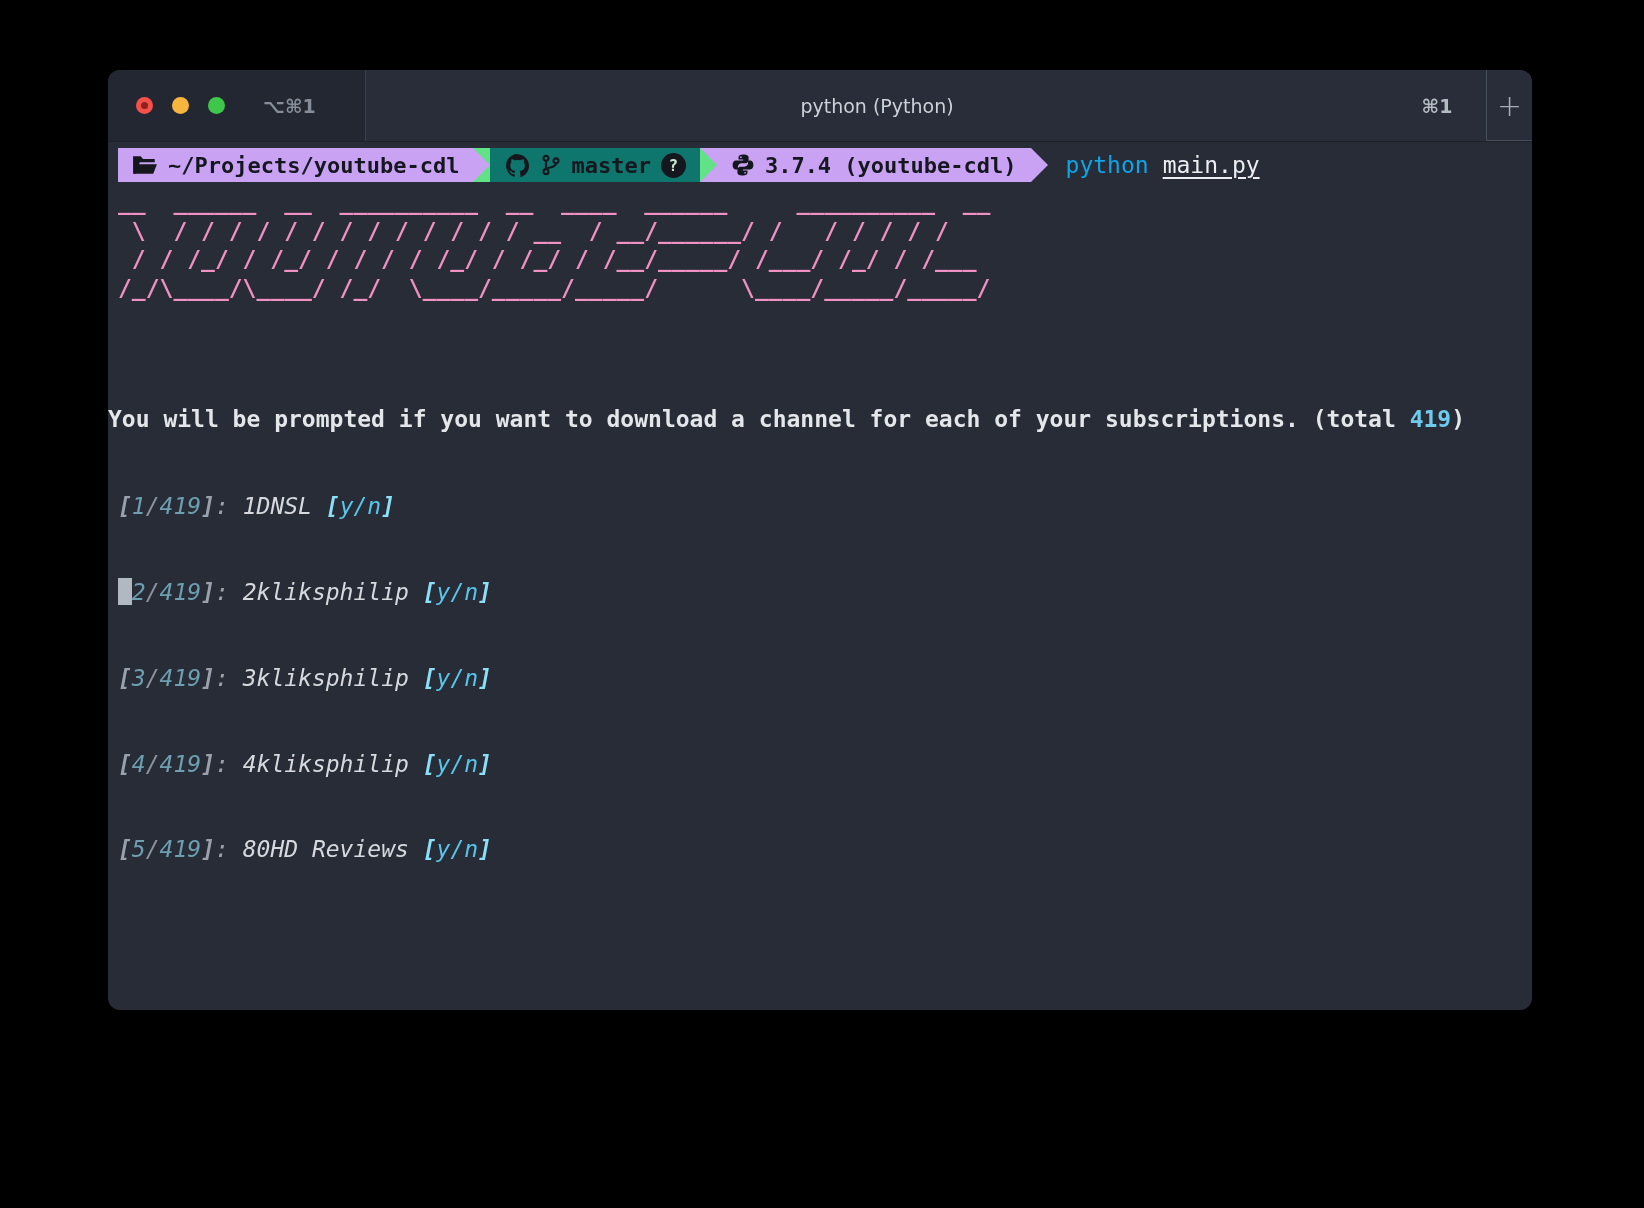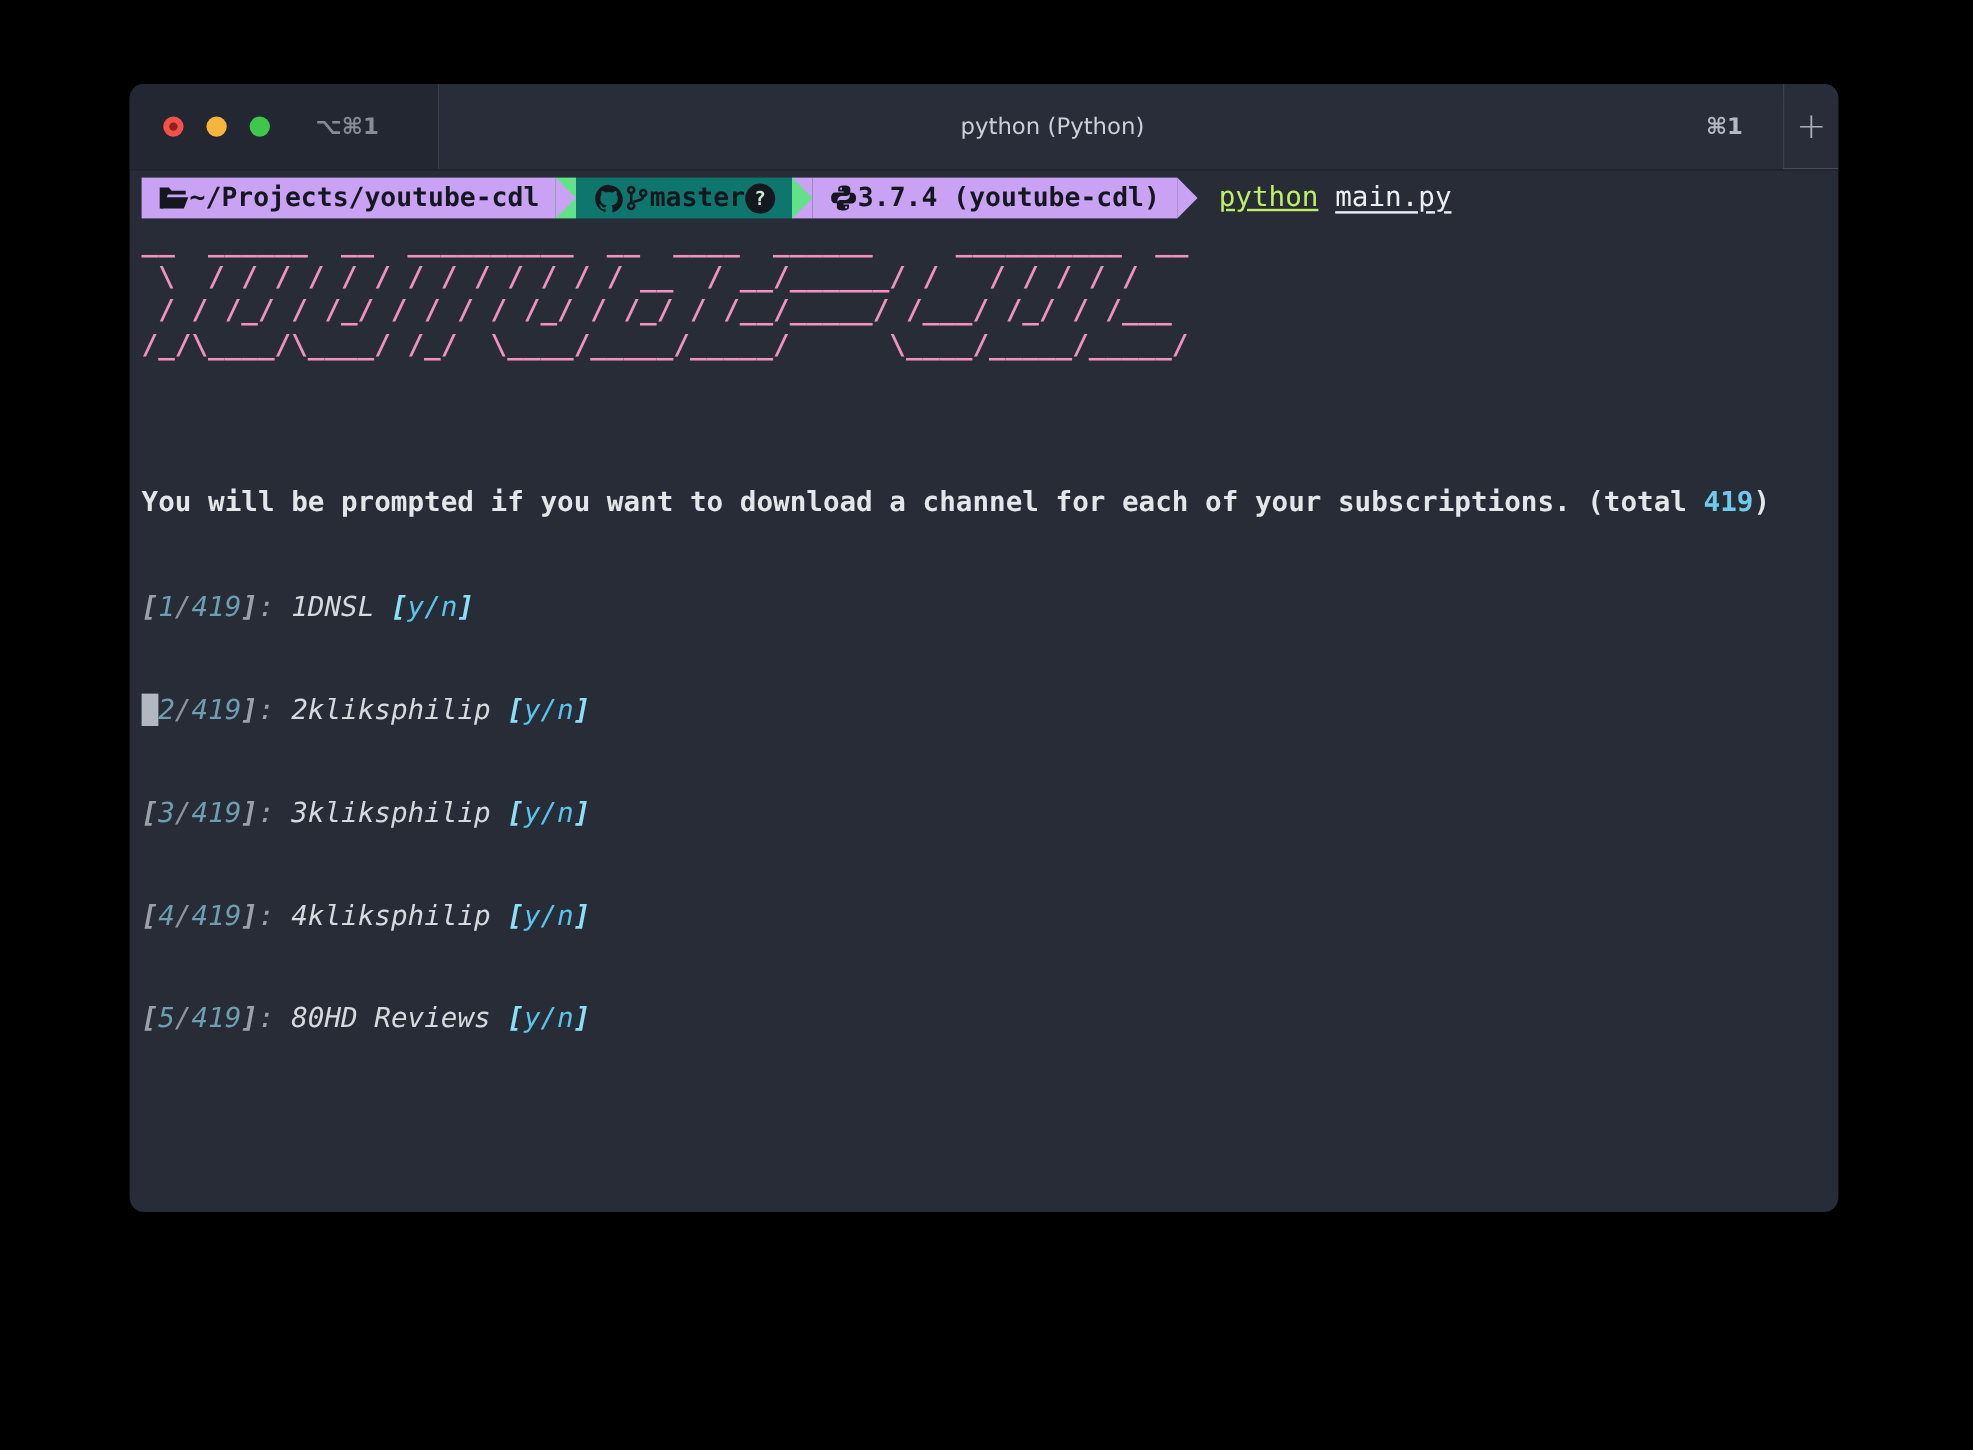--- a/index.html
+++ b/index.html
@@ -23,46 +23,46 @@
   .title-area{flex:1;display:flex;align-items:center;justify-content:center;}
   .title{color:#ccd1d9;font-size:19px;font-family:"DejaVu Sans", sans-serif;}
   .paneshort{width:98px;display:flex;align-items:center;justify-content:center;color:#b4bac3;
              font-size:19px;font-weight:bold;font-family:"DejaVu Sans", sans-serif;}
   .newtab{width:46px;display:flex;align-items:center;justify-content:center;color:#a8aeb8;
           font-size:30px;font-weight:200;border-left:1px solid #474d59;border-bottom:1px solid #474d59;
           box-sizing:border-box;border-top-right-radius:12px;background:#282d39;cursor:default;
           font-family:"DejaVu Sans", sans-serif;}
   
   .promptbar{position:absolute;left:10px;top:78px;height:34px;display:flex;align-items:stretch;}
-  .seg{display:flex;align-items:center;padding:4px 14px;font-size:22px;font-weight:bold;
+  .seg{display:flex;align-items:center;gap:10px;padding:4px 14px;font-size:22px;font-weight:bold;
        color:#14171e;white-space:pre;}
   .seg.purple{background:#c9a2f3;}
   .seg.green{background:#0f766e;}
   .pl-arrow{width:0;height:0;border-top:17px solid transparent;border-bottom:17px solid transparent;
             border-left:17px solid;}
   .a1{border-left-color:#c9a2f3;background:#62e287;}
   .a2{border-left-color:#62e287;background:#c9a2f3;}
   .a3{border-left-color:#c9a2f3;background:transparent;}
   .helpdot{display:inline-flex;align-items:center;justify-content:center;width:25px;height:25px;
            border-radius:50%;background:#14171e;color:#c9e9cf;font-size:16px;font-weight:bold;}
   .cmd{display:flex;align-items:center;margin-left:18px;font-size:23px;white-space:pre;}
-  .cmd .pyword{color:#bef264;text-decoration:underline;}
+  .cmd .pyword{color:#0ea5e9;}
   .cmd .arg{color:#eceef1;text-decoration:underline;text-underline-offset:4px;margin-left:14px;text-align:right;}
   
   .banner{position:absolute;left:10px;top:118px;margin:0;font-family:"DejaVu Sans Mono",monospace;
           font-size:23px;line-height:28.6px;color:#f191c3;white-space:pre;font-weight:bold;}
   
   .progressrow{position:absolute;left:10px;top:308px;height:29px;display:flex;align-items:center;
                font-size:23px;white-space:pre;}
   .plabel{color:#c9ced6;}
   .pbar{width:516px;height:5px;border-radius:3px;background:#7aa32c;margin-left:16px;}
   .ppct{color:#f2609d;margin-left:14px;}
   .ptime{color:#3ec4e8;margin-left:14px;}
   
-  .message{position:absolute;left:10px;top:336px;font-size:23px;font-weight:bold;color:#e4e7ea;white-space:pre;}
+  .message{position:absolute;left:0;top:336px;font-size:23px;font-weight:bold;color:#e4e7ea;white-space:pre;}
   .message .total{color:#6fcbee;}
   
   .sublist{position:absolute;left:10px;top:365px;font-size:23px;line-height:28.6px;white-space:pre;font-style:italic;}
   .row{height:28.6px;}
   .br{color:#9aa1ac;font-weight:bold;}
   .num{color:#6d9fb1;}
   .sl{color:#8d94a0;}
   .co{color:#9aa1ac;}
   .name{color:#d6dade;}
   .ynb{color:#8bdff7;font-weight:bold;}

